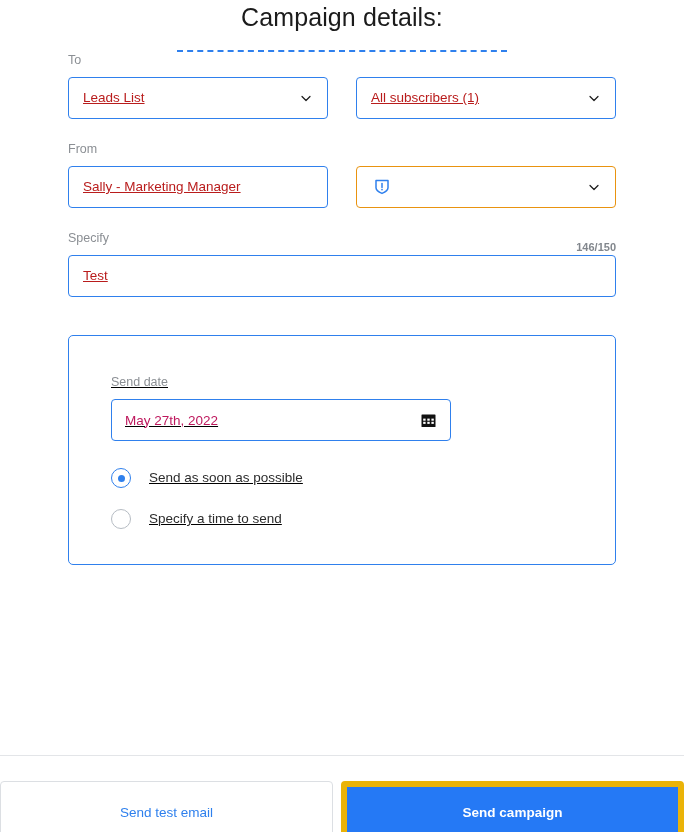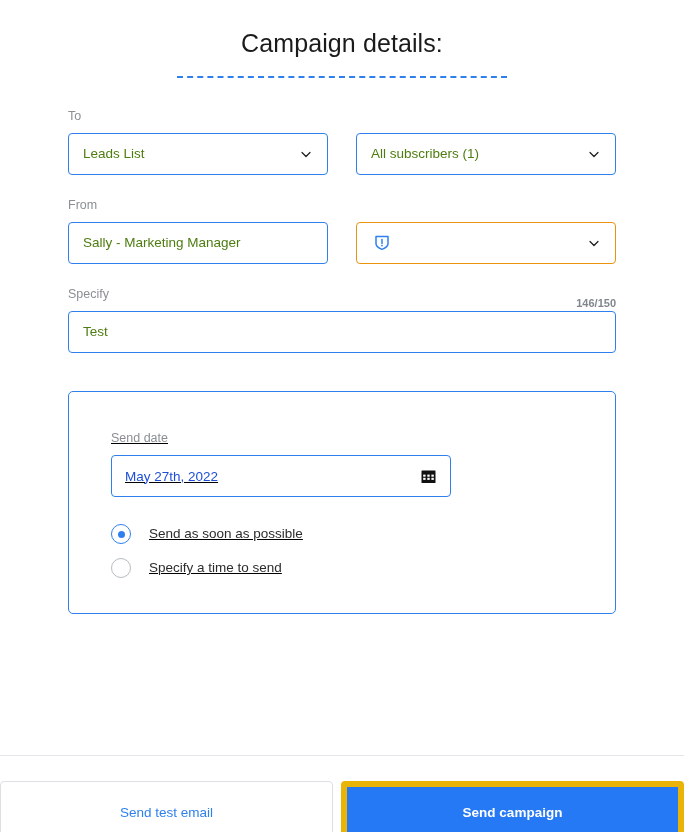--- a/index.html
+++ b/index.html
@@ -16,42 +16,40 @@
   .page {
     position: relative;
     width: 684px;
     height: 832px;
     background: #ffffff;
     overflow: hidden;
   }
 
   
   .header {
-    padding-top: 26px;
     text-align: center;
   }
   .page-title {
     font-size: 25px;
     font-weight: 400;
     color: #1b1b1b;
     letter-spacing: 0.1px;
     line-height: 34px;
     margin: 0;
   }
   .title-divider {
     width: 330px;
     height: 0;
     margin: 16px auto 0 auto;
     border-top: 2px dashed #2f80ed;
   }
 
   
   .form {
     padding: 0 68px;
-    margin-top: 30px;
   }
 
   .field-label {
     font-size: 12.5px;
     color: #8b8f94;
     line-height: 16px;
     margin-bottom: 9px;
     display: block;
   }
 
@@ -83,26 +81,27 @@
     background: #ffffff;
     display: flex;
     align-items: center;
     padding: 0 14px;
   }
   .control.warn { border-color: #e9930f; }
   .control.wide { width: 100%; }
 
   .control-text {
     font-size: 13.5px;
-    color: #4d7c0f;
+    color: #b91c1c;
     line-height: 18px;
     white-space: nowrap;
     overflow: hidden;
     text-overflow: ellipsis;
     flex: 1 1 auto;
+    text-decoration: underline;
   }
 
   .chevron {
     flex: 0 0 auto;
     margin-left: 8px;
     display: inline-flex;
     align-items: center;
     justify-content: center;
     width: 14px;
     height: 14px;
@@ -135,38 +134,38 @@
     border: 1.5px solid #2f80ed;
     border-radius: 4px;
     display: flex;
     align-items: center;
     padding: 0 13px;
     background: #ffffff;
   }
   .date-text {
     flex: 1 1 auto;
     font-size: 13.5px;
-    color: #1d4ed8;
+    color: #be185d;
   }
   .calendar-icon {
     flex: 0 0 auto;
     width: 18px;
     height: 18px;
     display: inline-flex;
     align-items: center;
     justify-content: center;
   }
   .calendar-icon svg { display: block; }
 
   .radio-group { margin-top: 26px; }
   .radio-row {
     display: flex;
     align-items: center;
     height: 22px;
-    margin-bottom: 12px;
+    margin-bottom: 19px;
     cursor: default;
   }
   .radio-row:last-child { margin-bottom: 0; }
 
   .radio-outer {
     width: 20px;
     height: 20px;
     border-radius: 50%;
     border: 1.8px solid #b6bcc3;
     display: inline-flex;

